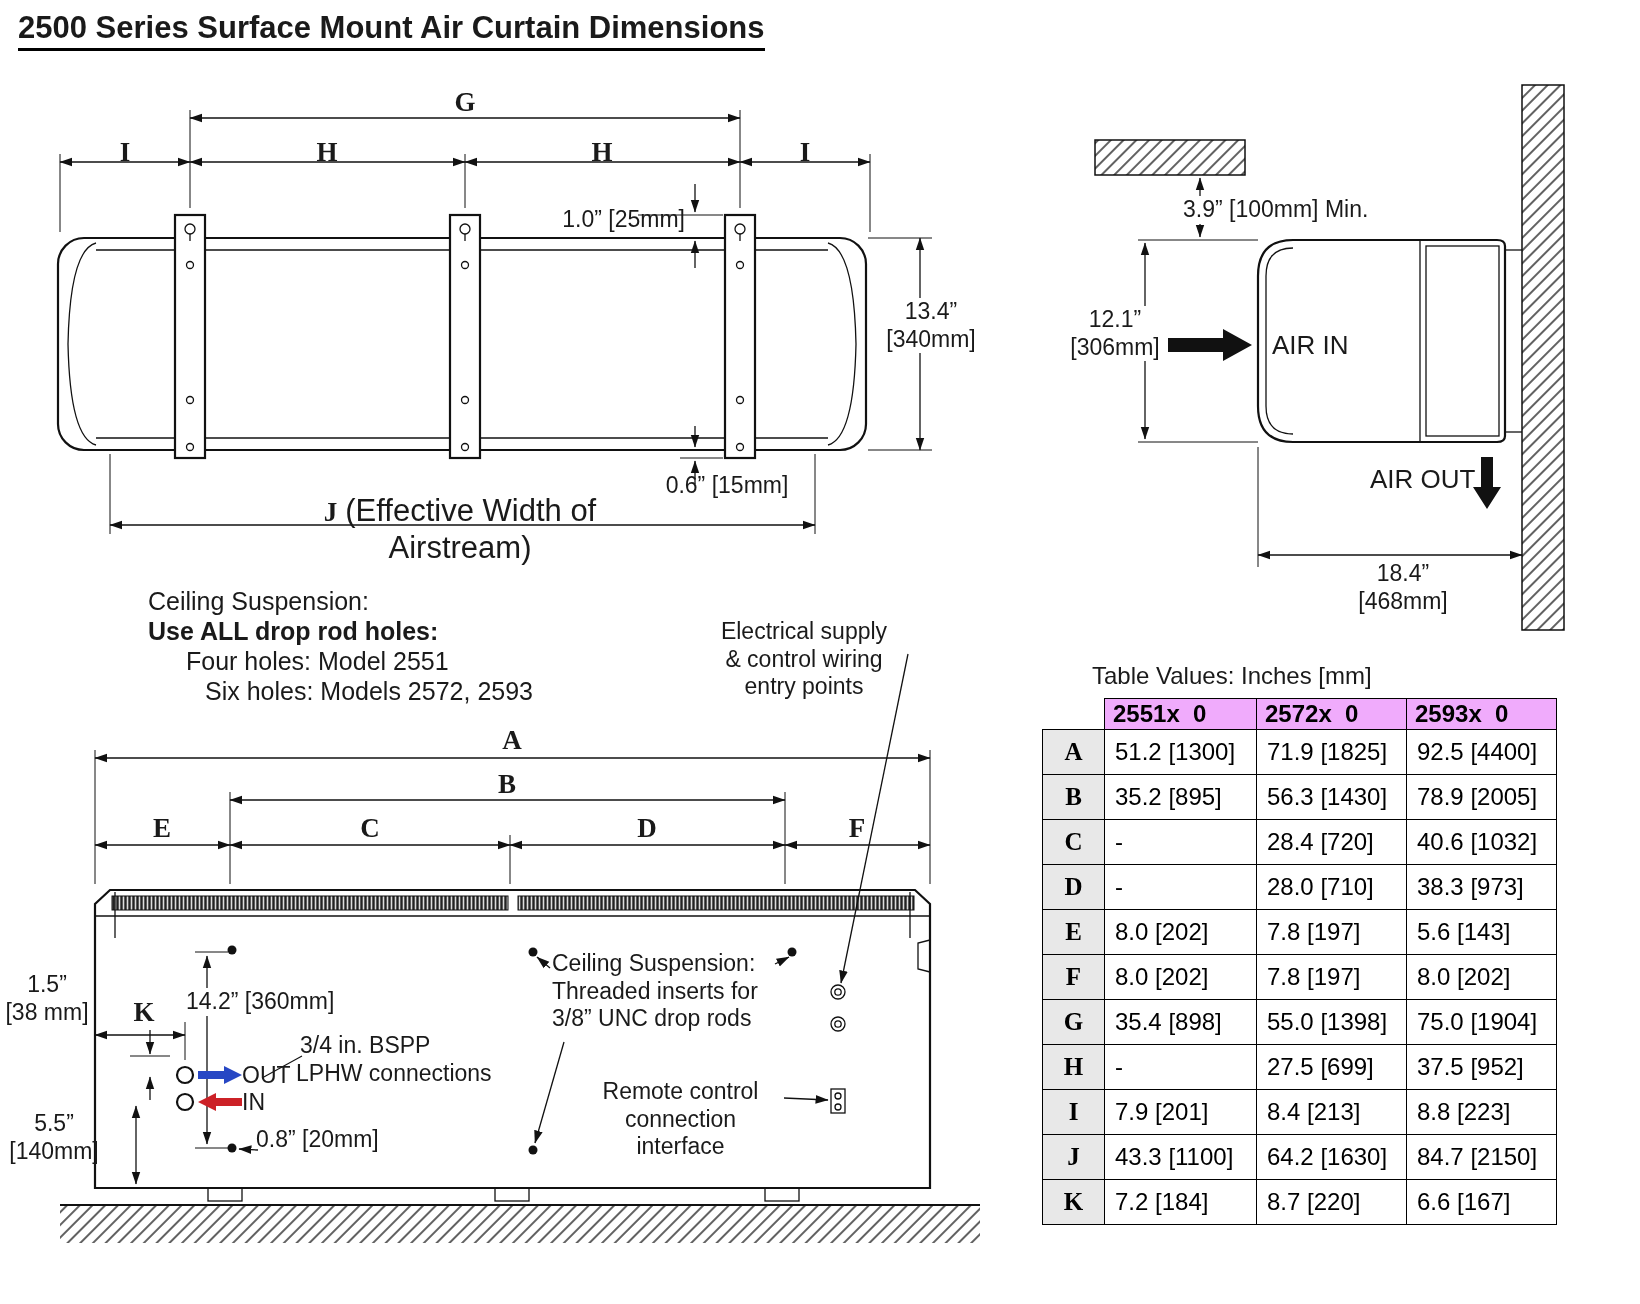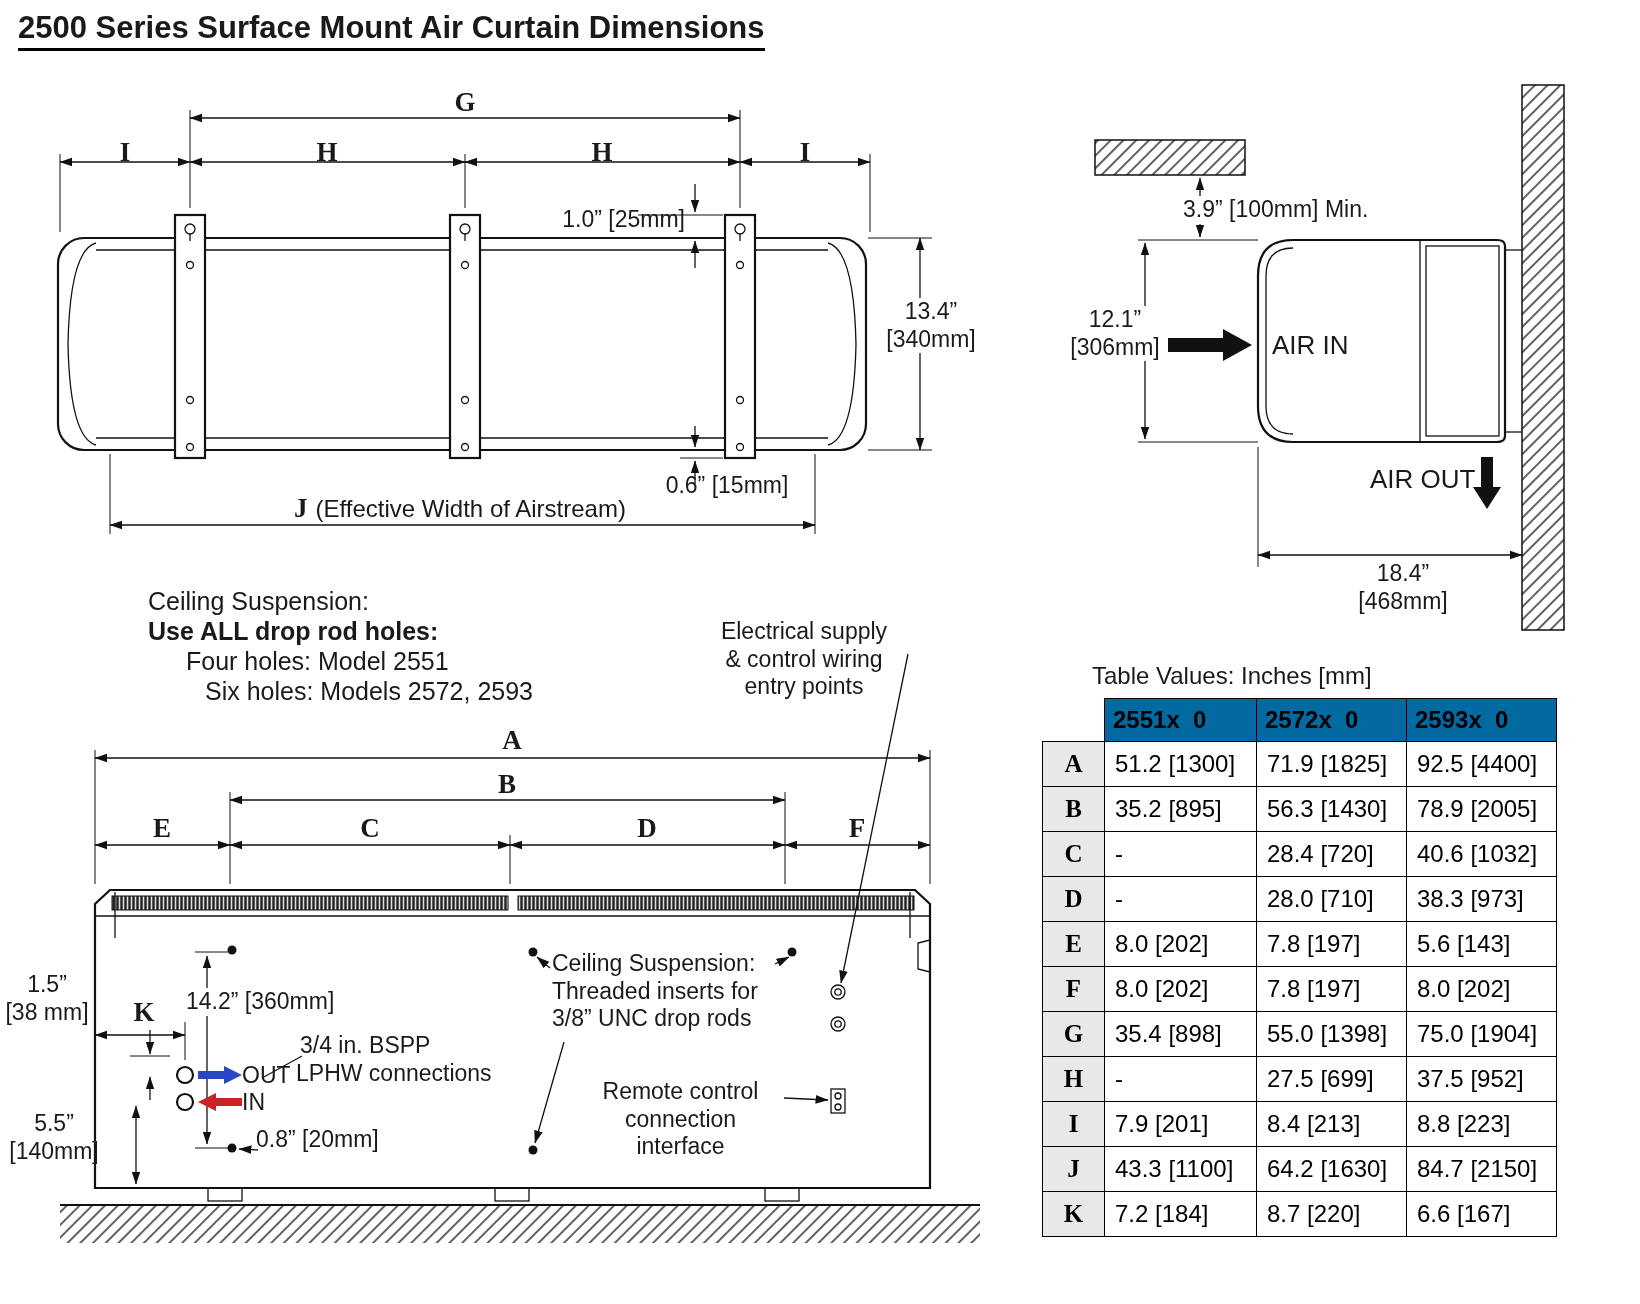--- a/index.html
+++ b/index.html
@@ -23,21 +23,21 @@
   .t{stroke:#111;stroke-width:1.3;fill:none;}
   .x{stroke:#111;stroke-width:1;fill:none;}
   .d{stroke:#111;stroke-width:1.3;fill:none;marker-start:url(#arr);marker-end:url(#arr);}
   .de{stroke:#111;stroke-width:1.3;fill:none;marker-end:url(#arr);}
   .ld{stroke:#111;stroke-width:1.1;fill:none;}
   
   table.dims{position:absolute;left:1042px;top:698px;border-collapse:collapse;
              font-size:24px;color:#000;}
   .dims th,.dims td{border:1.6px solid #000;}
   .dims td.corner{border:none;background:transparent;}
-  .dims th.col{background:#0369a1;text-align:left;padding:7px 8px;white-space:pre;font-weight:bold;}
+  .dims th.col{background:#f0abfc;text-align:left;padding:1px 8px;white-space:pre;font-weight:bold;}
   .dims th.rl{background:#e8e8e8;text-align:center;font-weight:bold;padding:8px 4px;
               font-family:"Liberation Serif",serif;font-size:25px;}
   .dims td.val{background:#fff;text-align:left;padding:8px 10px;}
 </style>
 </head>
 <body>
 
 <svg width="0" height="0" style="position:absolute">
   <defs>
     <marker id="arr" viewBox="0 0 12 10" refX="11.5" refY="5" markerWidth="13" markerHeight="11" orient="auto-start-reverse" markerUnits="userSpaceOnUse">
@@ -119,21 +119,21 @@
 <div class="lbl dl c" style="left:445px;top:86px;width:40px">G</div>
 <div class="lbl dl c" style="left:105px;top:136px;width:40px">I</div>
 <div class="lbl dl c" style="left:307px;top:136px;width:40px">H</div>
 <div class="lbl dl c" style="left:582px;top:136px;width:40px">H</div>
 <div class="lbl dl c" style="left:785px;top:136px;width:40px">I</div>
 <div class="lbl r" style="left:545px;top:206px;width:140px">1.0” [25mm]</div>
 <div class="lbl c pl bg" style="left:878px;top:298px;width:100px">13.4”
 [340mm]</div>
 <div class="lbl c" style="left:652px;top:472px;width:150px">0.6” [15mm]</div>
 <div class="lbl c" style="left:260px;top:492px;width:400px">
-  <span class="dl">J</span><span style="margin-left:8px;font-size:24px">(Effective Width of Airstream)</span>
+  <span class="dl">J</span><span style="margin-left:8px;font-size:31px">(Effective Width of Airstream)</span>
 </div>
 
 <svg class="view" style="left:1060px;top:75px" width="560" height="560" viewBox="0 0 560 560">
   <rect x="35" y="65" width="150" height="35" fill="url(#hatch)" stroke="#111" stroke-width="1.5"></rect>
   <rect x="462" y="10" width="42" height="545" fill="url(#hatch)" stroke="#111" stroke-width="1.5"></rect>
   <g>
     <path class="o" d="M233,165 H437 Q445,165 445,171 V361 Q445,367 437,367 H233 Q198,367 198,331 V201 Q198,165 233,165 Z"></path>
     <path class="t" d="M233,173 Q206,173 206,201 V331 Q206,359 233,359"></path>
     <line class="t" x1="360" y1="165" x2="360" y2="367"></line>
     <rect class="t" x="366" y="171" width="73" height="190"></rect>

